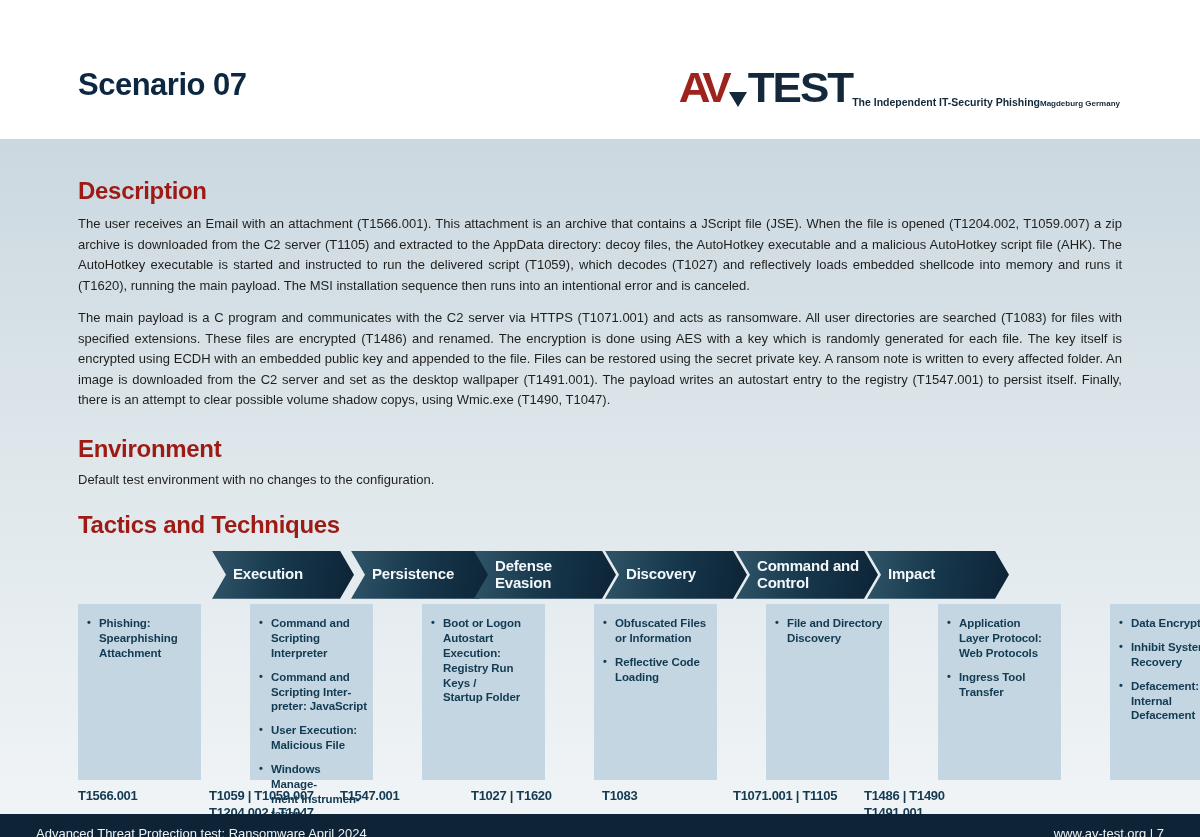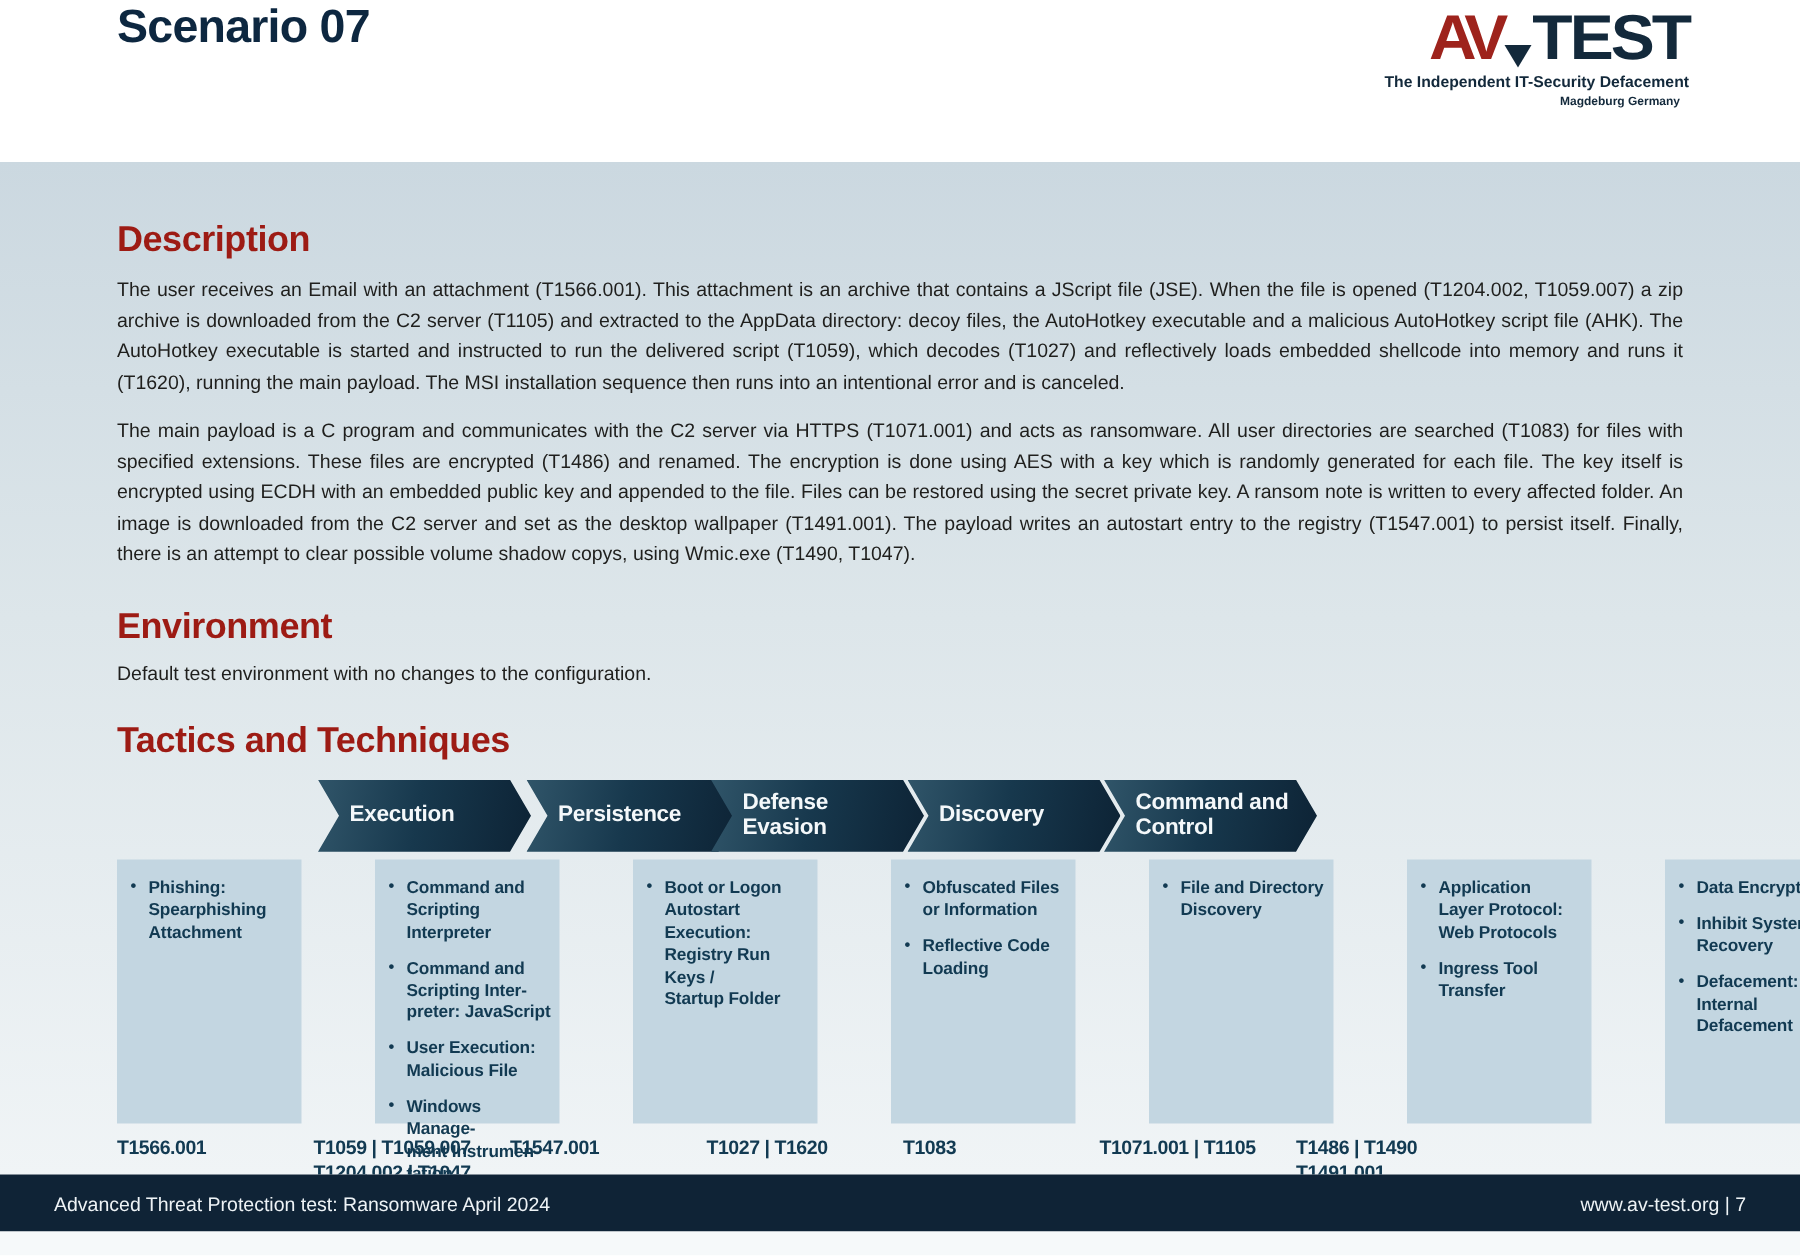--- a/index.html
+++ b/index.html
@@ -6,27 +6,28 @@
   html,body { width:1200px; }
   body {
     font-family:"Liberation Sans","DejaVu Sans",sans-serif;
     width:1200px; height:837px; overflow:hidden; background:#fff;
   }
   .page { width:1200px; height:837px; display:flex; flex-direction:column; }
 
   
   .top-band {
     height:108px; background:#ffffff; flex:0 0 auto;
-    display:flex; justify-content:space-between;
+    display:flex; align-items:center; justify-content:space-between;
     padding:0 74px 0 78px;
+    margin-top:31px;
   }
   .page-title {
     font-size:31px; font-weight:bold; color:#0d2740; letter-spacing:-0.5px;
   }
-  .logo { display:flex; flex-direction:column; align-items:flex-end; margin-top:6px; }
+  .logo { display:flex; flex-direction:row; align-items:flex-end; margin-top:6px; }
   .logo-row { display:flex; align-items:flex-end; line-height:0.9; }
   .logo-av { font-size:44px; font-weight:900; color:#9e231c; letter-spacing:-5px; transform:scaleY(0.96); }
   .logo-tri { width:0; height:0; border-left:9px solid transparent; border-right:9px solid transparent;
     border-top:15px solid #13293b; margin:0 1px 1px 2px; }
   .logo-test { font-size:44px; font-weight:900; color:#13293b; letter-spacing:-2px; transform:scaleY(0.96); }
   .logo-tagline { font-size:10.5px; font-weight:bold; color:#13293b; margin-top:3px; letter-spacing:0; }
   .logo-city { font-size:8px; font-weight:bold; color:#13293b; margin-top:2px; padding-right:6px; }
 
   
   .content {
@@ -90,21 +91,21 @@
 <div class="page">
 
   <header class="top-band">
     <h1 class="page-title">Scenario 07</h1>
     <div class="logo">
       <div class="logo-row">
         <span class="logo-av">AV</span>
         <span class="logo-tri"></span>
         <span class="logo-test">TEST</span>
       </div>
-      <div class="logo-tagline">The Independent IT-Security Defacement</div>
+      <div class="logo-tagline">The Independent IT-Security Phishing</div>
       <div class="logo-city">Magdeburg Germany</div>
     </div>
   </header>
 
   <main class="content">
 
     <h2 class="section-h">Description</h2>
     <p class="para">The user receives an Email with an attachment (T1566.001). This attachment is an archive that contains a JScript file (JSE). When the file is opened (T1204.002, T1059.007) a zip archive is downloaded from the C2 server (T1105) and extracted to the AppData directory: decoy files, the AutoHotkey executable and a malicious AutoHotkey script file (AHK). The AutoHotkey executable is started and instructed to run the delivered script (T1059), which decodes (T1027) and reflectively loads embedded shellcode into memory and runs it (T1620), running the main payload. The MSI installation sequence then runs into an intentional error and is canceled.</p>
     <p class="para last">The main payload is a C program and communicates with the C2 server via HTTPS (T1071.001) and acts as ransomware. All user directories are searched (T1083) for files with specified extensions. These files are encrypted (T1486) and renamed. The encryption is done using AES with a key which is randomly generated for each file. The key itself is encrypted using ECDH with an embedded public key and appended to the file. Files can be restored using the secret private key. A ransom note is written to every affected folder. An image is downloaded from the C2 server and set as the desktop wallpaper (T1491.001). The payload writes an autostart entry to the registry (T1547.001) to persist itself. Finally, there is an attempt to clear possible volume shadow copys, using Wmic.exe (T1490, T1047).</p>
 
@@ -115,20 +116,21 @@
 
     <div class="tt-table">
       <div class="tt-header-row">
           <div class="hcell" style="left: 131px;">Execution</div>
           <div class="hcell" style="left: 270px;">Persistence</div>
           <div class="hcell" style="left: 393px;">Defense
 Evasion</div>
           <div class="hcell" style="left: 524px;">Discovery</div>
           <div class="hcell" style="left: 655px;">Command and
 Control</div>
+          <div class="hcell" style="left: 786px;">Impact</div>
         </div>
       <div class="tt-body-row">
           <div class="bcell">
             <ul>
               <li>Phishing:
 Spearphishing
 Attachment</li>
             </ul>
           </div>
           <div class="bcell">

